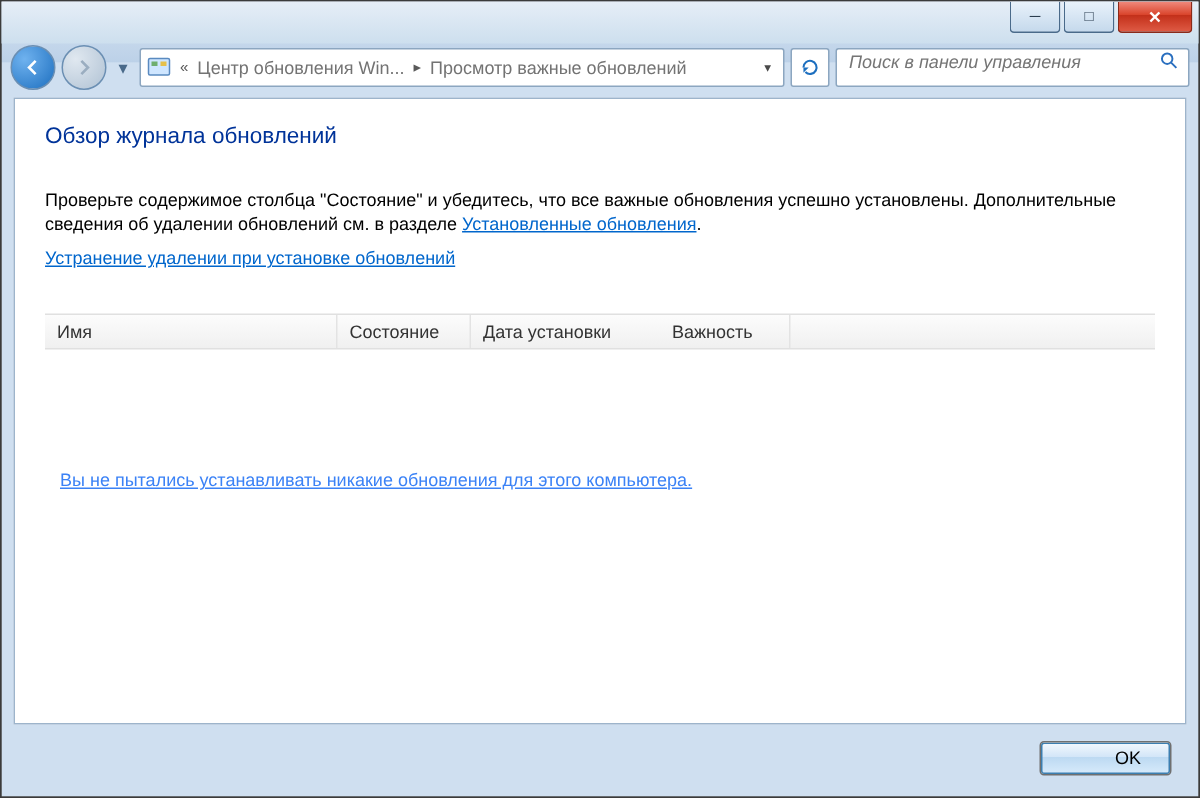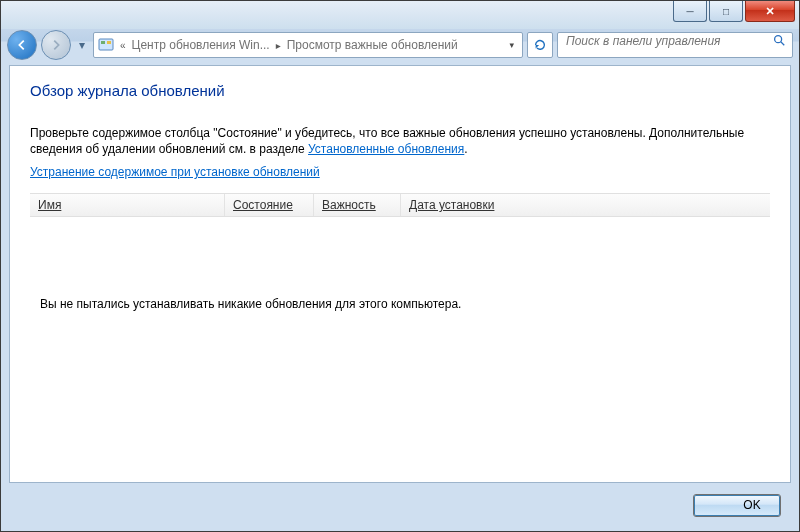--- a/index.html
+++ b/index.html
@@ -27,27 +27,27 @@
   .search{width:222px;height:24px;border:1px solid #8ca6c0;border-radius:2px;background:#fff;display:flex;align-items:flex-start;padding:0 6px;}
   .search input{flex:1;border:none;outline:none;font-style:italic;color:#7a7a7a;font-size:12px;background:transparent;}
   .search .mag{color:#2a6fbf;}
   
   .panel{position:absolute;left:8px;right:8px;top:64px;bottom:48px;background:#fff;border:1px solid #9db4cb;box-sizing:border-box;}
   .content{padding:16px 20px 8px 20px;}
   h1{margin:0 0 26px 0;font-size:15px;font-weight:normal;color:#003399;}
   .desc{font-size:12px;line-height:1.35;margin-bottom:2px;}
   .desc a, .link{color:#0066cc;text-decoration:underline;cursor:pointer;text-align:center;}
   .troubleshoot{display:inline-block;margin-top:6px;font-size:12px;}
-  .table-head{margin-top:14px;height:22px;border-top:1px solid #e0e0e0;border-bottom:1px solid #e0e0e0;background:linear-gradient(#fcfcfc,#f0f0f0);display:flex;align-items:center;font-size:12px;color:#333;text-decoration:underline;}
+  .table-head{margin-top:30px;height:22px;border-top:1px solid #e0e0e0;border-bottom:1px solid #e0e0e0;background:linear-gradient(#fcfcfc,#f0f0f0);display:flex;align-items:center;font-size:12px;color:#333;}
   .table-head .col{padding:0 8px;border-right:1px solid #e3e3e3;height:100%;display:flex;align-items:center;}
   .col.name{width:178px;}
   .col.status{width:72px;}
   .col.importance{width:70px;}
   .col.date{width:110px;border-right:none;}
-  .empty{padding:80px 10px 10px 10px;font-size:12px;color:#000000;}
+  .empty{padding:80px 10px 10px 10px;font-size:12px;color:#3b82f6;text-decoration:underline;}
   
   .footer{position:absolute;left:8px;right:8px;bottom:8px;height:36px;display:flex;align-items:center;justify-content:flex-end;padding:0 10px;box-sizing:border-box;}
   .ok-btn{width:88px;height:23px;border:1px solid #707070;border-radius:3px;background:linear-gradient(#f4f9fe,#d3e6f8 45%,#bcd9f2 46%,#d8ebfb);font-size:12px;color:#000;box-shadow:0 0 0 1px #3c7fb1 inset;padding-left:36px;}
 </style>
 </head>
 <body>
 
 <div class="window">
 
   <div class="titlebar">
@@ -107,27 +107,27 @@
       </span>
     </div>
   </div>
 
   <div class="panel">
     <div class="content">
       <h1>Обзор журнала обновлений</h1>
       <div class="desc">
         <span>Проверьте содержимое столбца "Состояние" и убедитесь, что все важные обновления успешно установлены. Дополнительные сведения об удалении обновлений см. в разделе </span><a class="link">Установленные обновления</a><span>.</span>
       </div>
-      <a class="link troubleshoot">Устранение содержимое при установке обновлений</a>
+      <a class="link troubleshoot">Устранение удалении при установке обновлений</a>
 
       <div class="table-head">
         <div class="col name">Имя</div>
         <div class="col status">Состояние</div>
+        <div class="col date">Дата установки</div>
         <div class="col importance">Важность</div>
-        <div class="col date">Дата установки</div>
       </div>
 
       <div class="empty">Вы не пытались устанавливать никакие обновления для этого компьютера.</div>
     </div>
   </div>
 
   <div class="footer">
     <button class="ok-btn">OK</button>
   </div>
 

